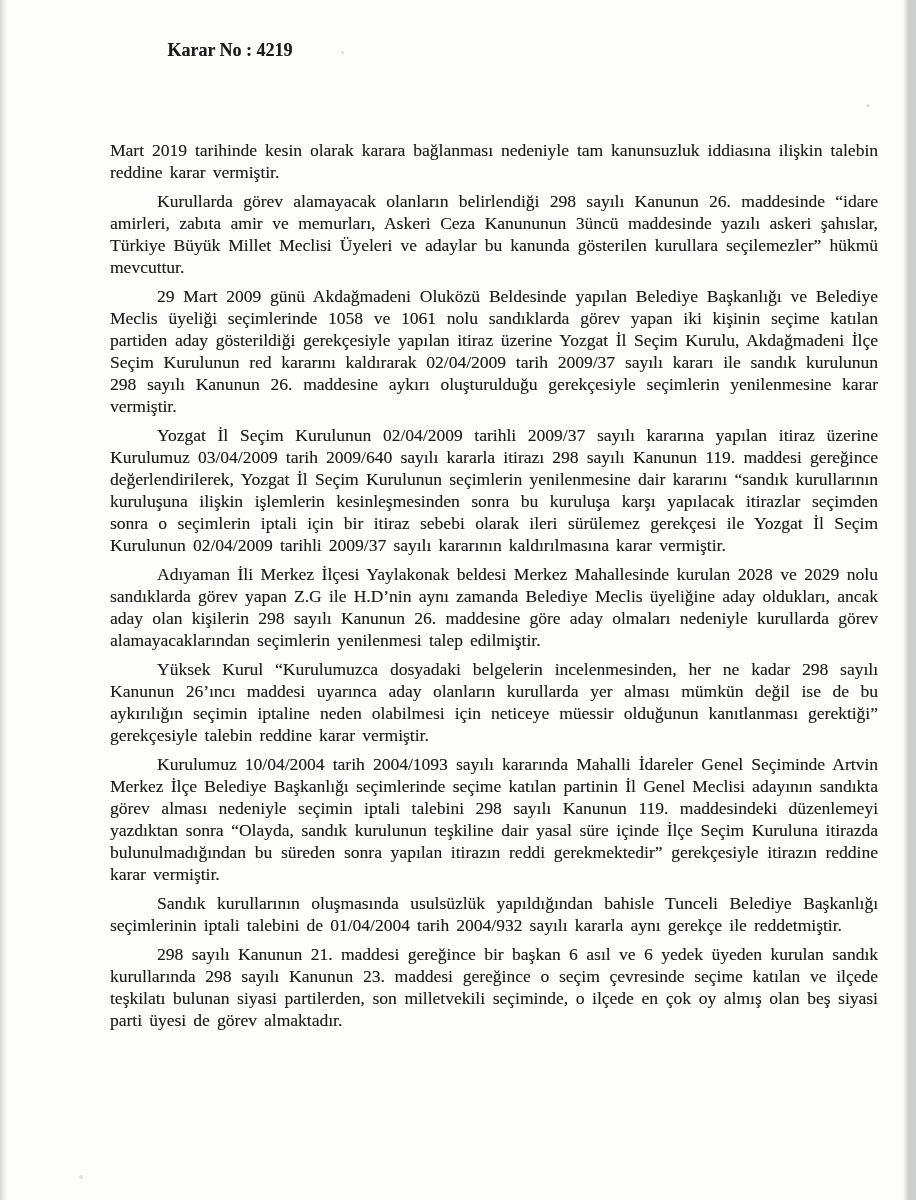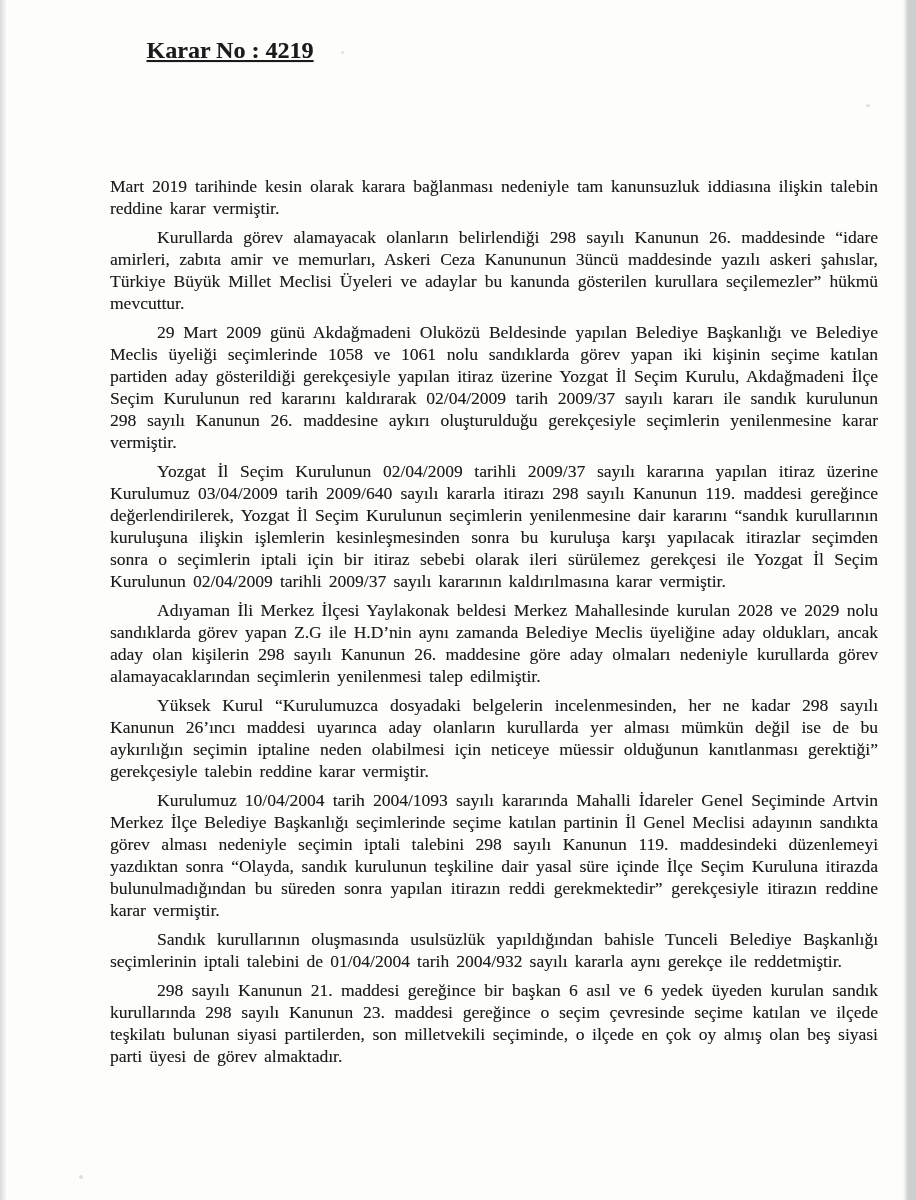--- a/index.html
+++ b/index.html
@@ -43,35 +43,33 @@
     line-height: 22px;
     letter-spacing: 0.5px;
   }
   .doc-header .h-institution {
     font-size: 20px;
     line-height: 22px;
     letter-spacing: 0.4px;
     white-space: nowrap;
   }
   .doc-header .h-decision {
-    font-size: 24px;
+    font-size: 18px;
     line-height: 22px;
-    text-decoration: underline;
   }
   .doc-body {
     position: absolute;
     top: 139px;
     left: 110px;
     width: 768px;
     font-size: 17.5px;
     line-height: 22px;
     text-align: justify;
     word-spacing: 0.16em;
     text-shadow: 0.2px 0.2px 0.35px rgba(25,25,25,0.38);
-    margin-top: 36px;
   }
   .para {
     margin: 0 0 7px 0;
     text-indent: 47px;
   }
   .para.no-indent {
     text-indent: 0;
   }
   .para.short-line {
     text-align: left;

